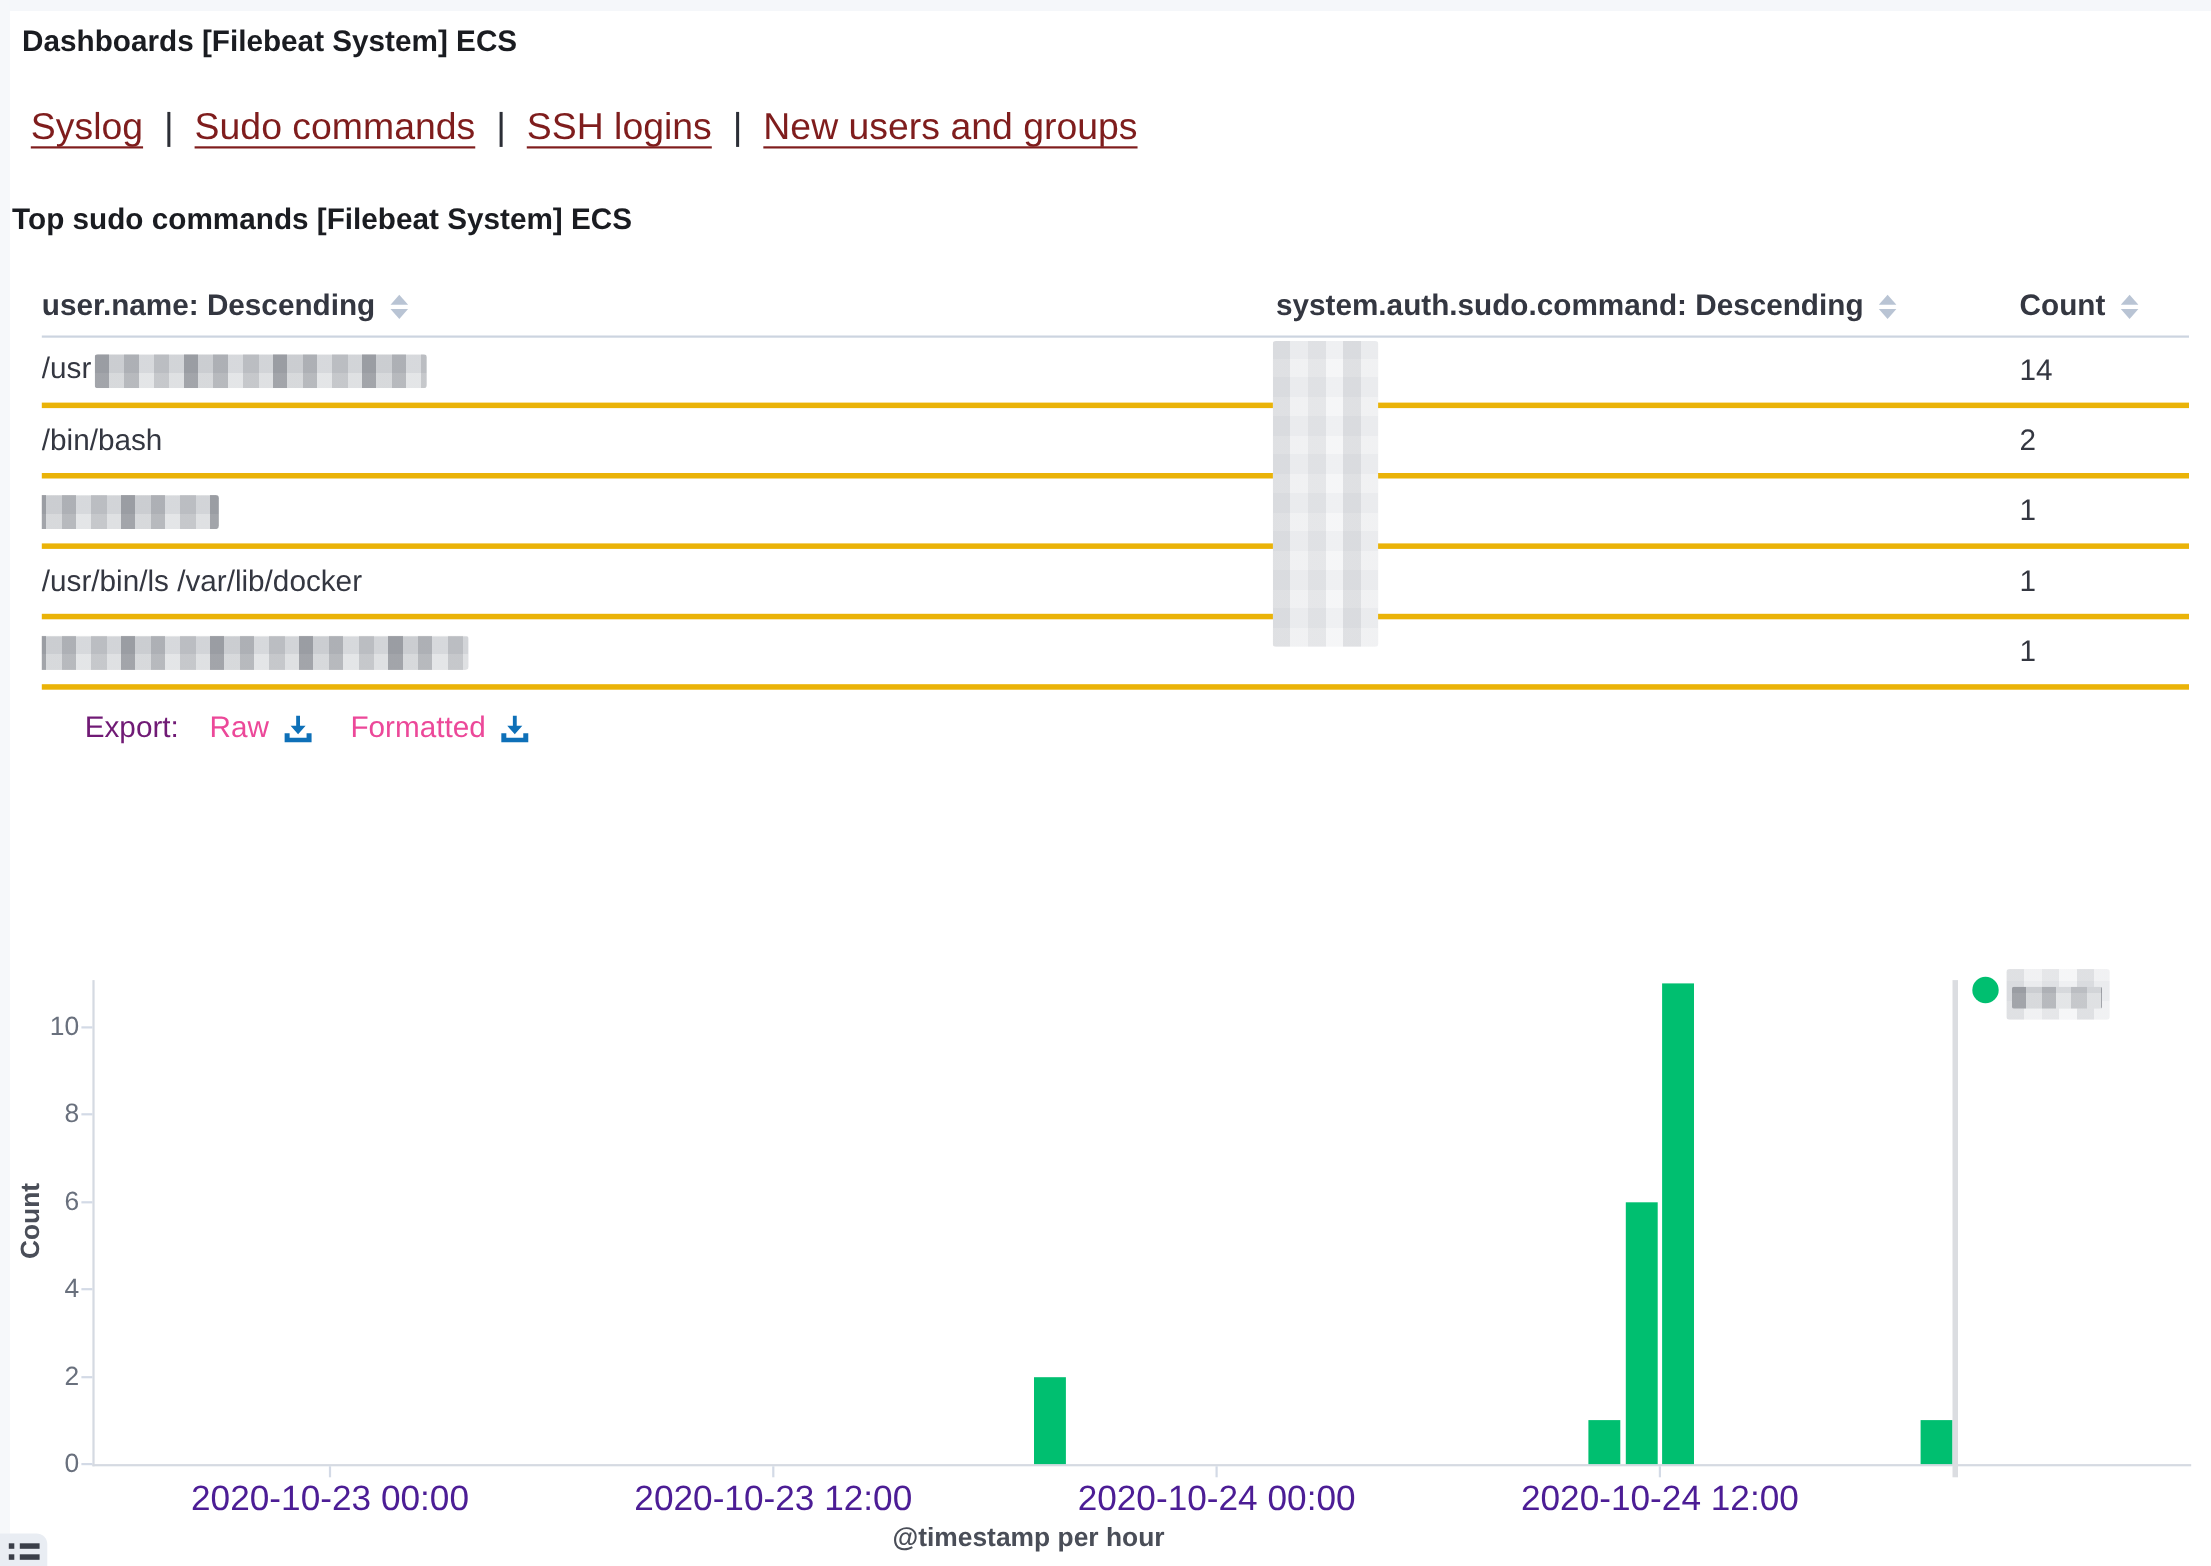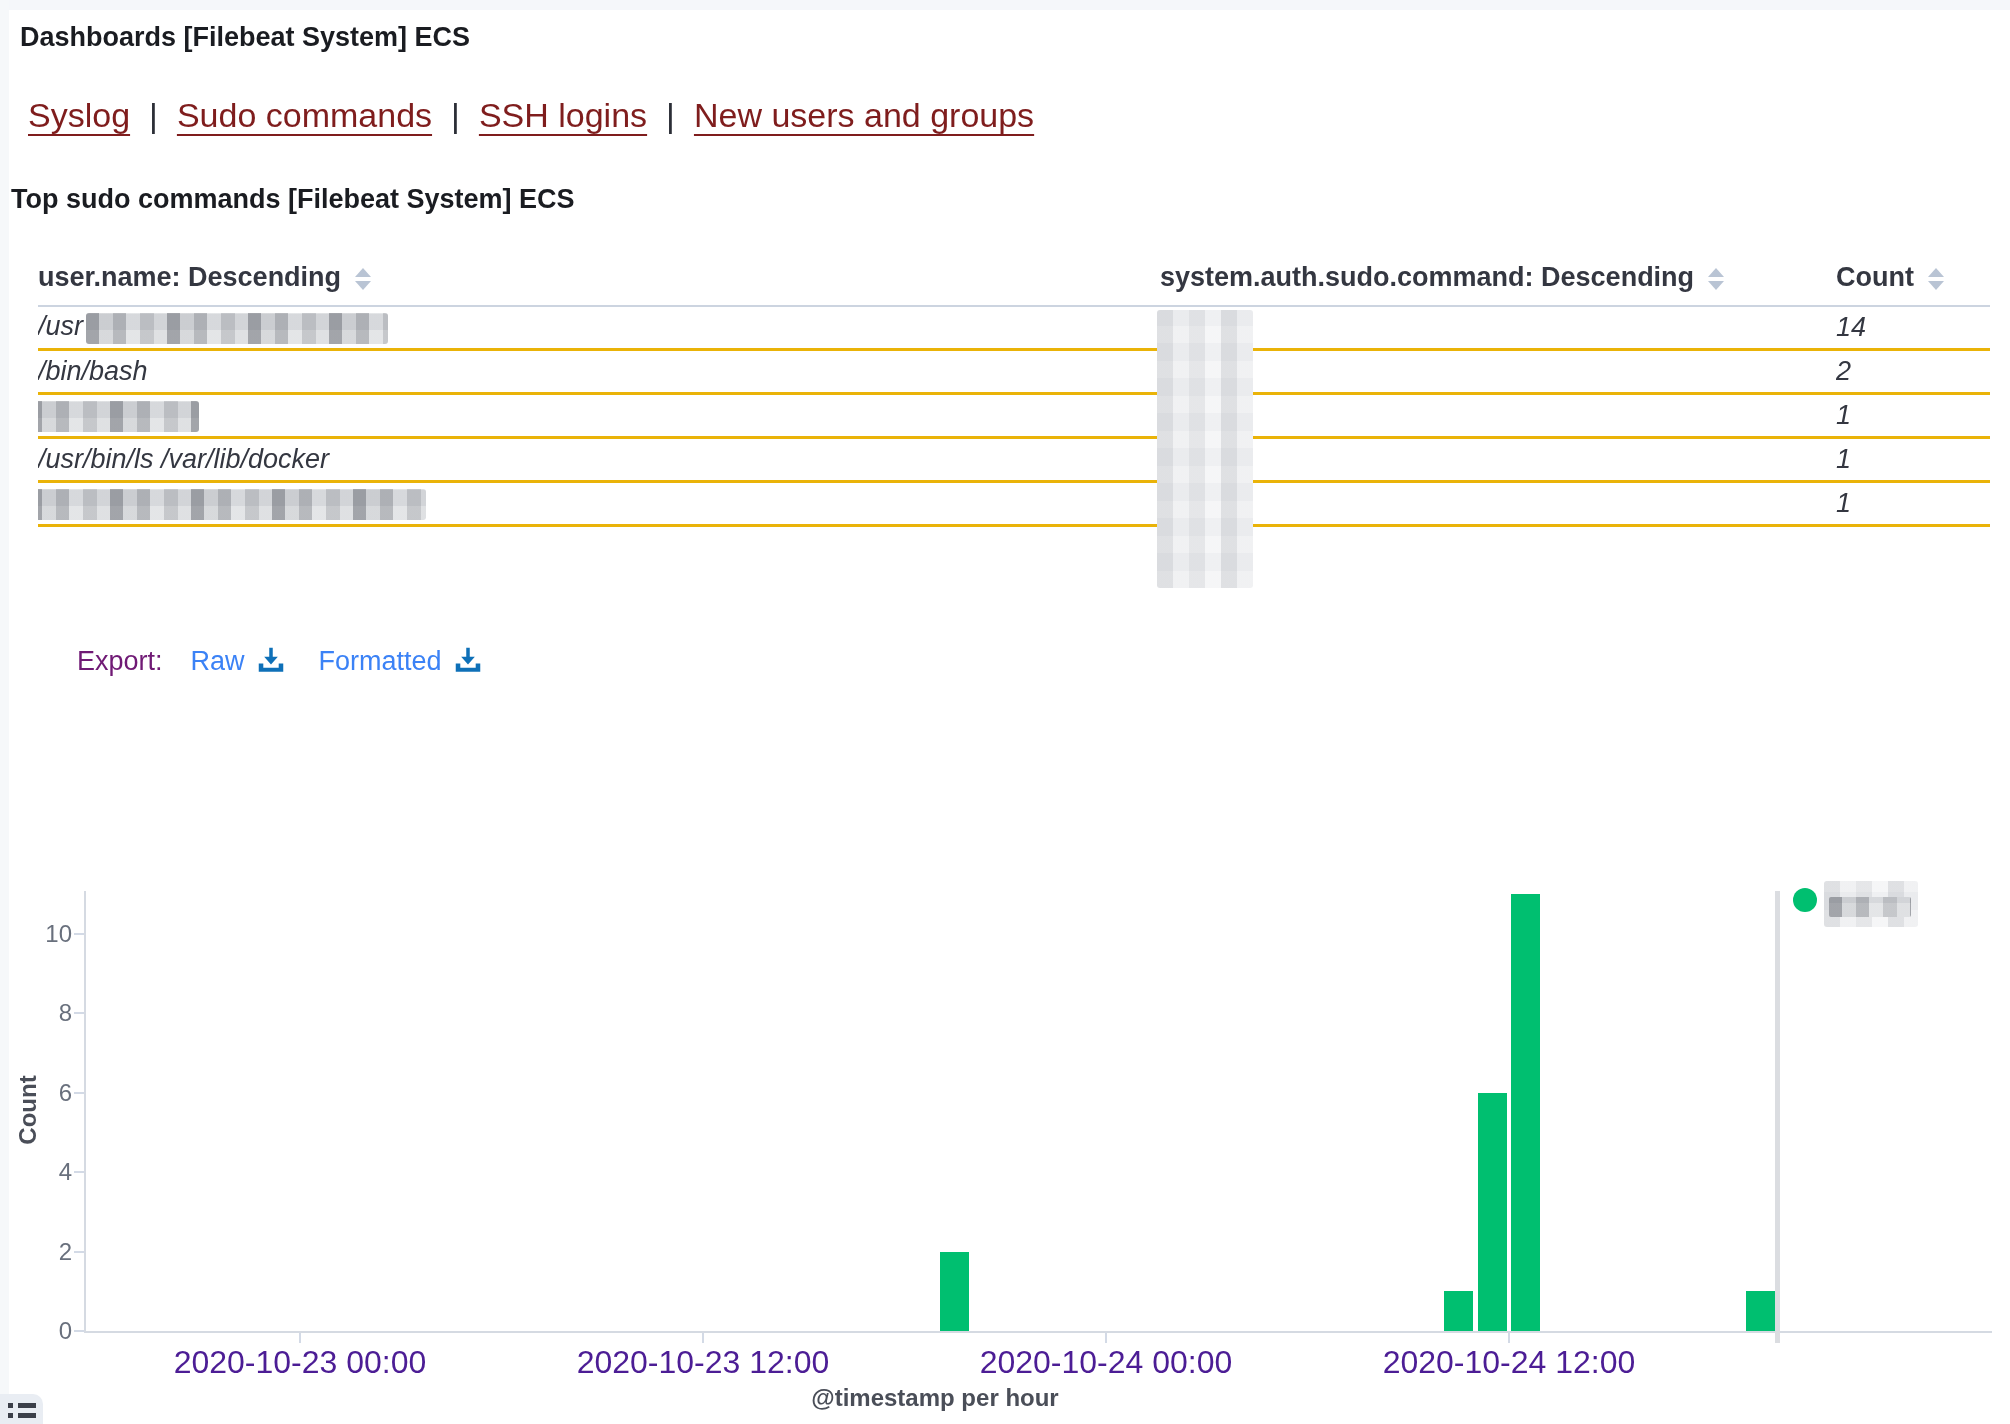--- a/index.html
+++ b/index.html
@@ -14,22 +14,22 @@
   .dash-nav .sep{margin:0 19px;color:#2b2e36;}
 
   .sec-title{position:absolute;left:11px;font-size:27px;font-weight:700;color:#1a1c21;}
   #tableTitle{top:184px;}
   #chartTitle{top:822px;}
 
   .thead{position:absolute;left:38px;top:250px;width:1952px;height:55px;border-bottom:2px solid #ccd4e0;
          display:grid;grid-template-columns:1122px 676px 1fr;align-items:center;
          font-weight:700;font-size:27px;color:#343741;}
   .tbody{position:absolute;left:38px;top:307px;width:1952px;}
-  .trow{height:44px;box-sizing:border-box;border-bottom:3px solid #eab308;
-        display:grid;grid-template-columns:1122px 676px 1fr;align-items:center;font-size:27px;font-style:italic;}
+  .trow{height:64px;box-sizing:border-box;border-bottom:5px solid #eab308;
+        display:grid;grid-template-columns:1122px 676px 1fr;align-items:center;font-size:27px;}
   .cell{white-space:nowrap;overflow:hidden;}
 
   .sort{display:inline-block;vertical-align:middle;margin-left:14px;}
   .sort i{display:block;width:0;height:0;border-left:8px solid transparent;border-right:8px solid transparent;}
   .sort .up{border-bottom:9px solid #b9c4d4;margin-bottom:4px;}
   .sort .dn{border-top:9px solid #b9c4d4;}
 
   .pix{border-radius:3px;background-color:#dfe1e4;
     background-image:
       repeating-linear-gradient(90deg, rgba(59,63,73,0.42) 0 13px, rgba(59,63,73,0.12) 13px 27px,
@@ -39,21 +39,21 @@
   .pix-light{border-radius:3px;background-color:#f2f3f5;
     background-image:
       repeating-linear-gradient(90deg, rgba(90,96,108,0.16) 0 16px, rgba(90,96,108,0.05) 16px 32px,
         rgba(90,96,108,0.12) 32px 48px, rgba(90,96,108,0.02) 48px 64px),
       repeating-linear-gradient(0deg, rgba(255,255,255,0.5) 0 17px, rgba(255,255,255,0) 17px 35px);}
   .pix-cmd{display:inline-block;height:31px;vertical-align:middle;}
   #userRedact{position:absolute;left:1157px;top:310px;width:96px;height:278px;}
 
   .export{position:absolute;left:35px;top:646px;display:flex;align-items:center;font-size:27px;}
   .export .lab{color:#701a75;margin-right:28px;margin-left:42px;}
-  .export a{color:#3b82f6;display:flex;align-items:flex-start;text-decoration:none;cursor:pointer;}
+  .export a{color:#ec4899;display:flex;align-items:flex-end;text-decoration:none;cursor:pointer;}
   .export a + a{margin-left:34px;}
   .export svg{margin-left:12px;}
 
   #chart{position:absolute;left:0;top:0;width:2010px;height:1424px;pointer-events:none;}
   #chart > div{pointer-events:auto;}
   .axis{position:absolute;background:#d5dae2;}
   .dash{position:absolute;background:#d3dae6;}
   .ytick-label{position:absolute;width:72px;text-align:right;font-size:24px;color:#69707d;line-height:30px;}
   .xtick-label{position:absolute;width:320px;text-align:center;font-size:32px;color:#4c1d95;line-height:30px;}
   .bar{position:absolute;}

